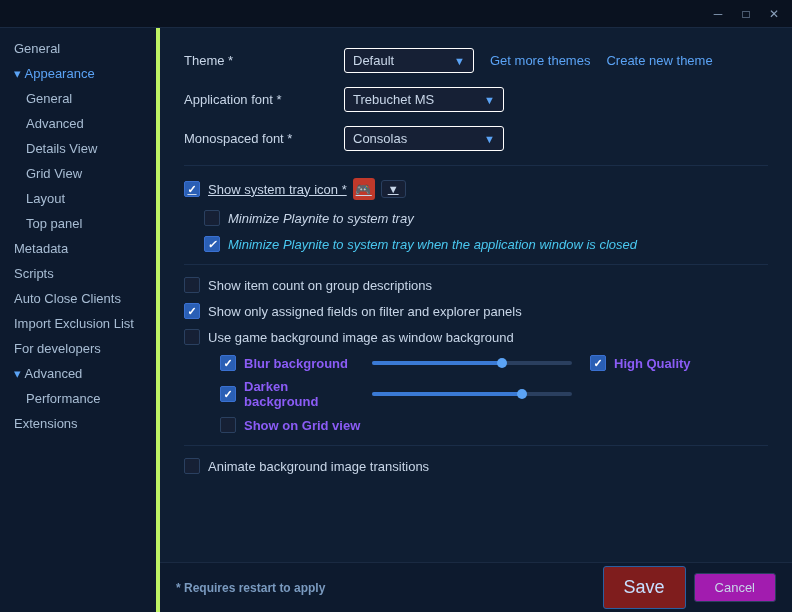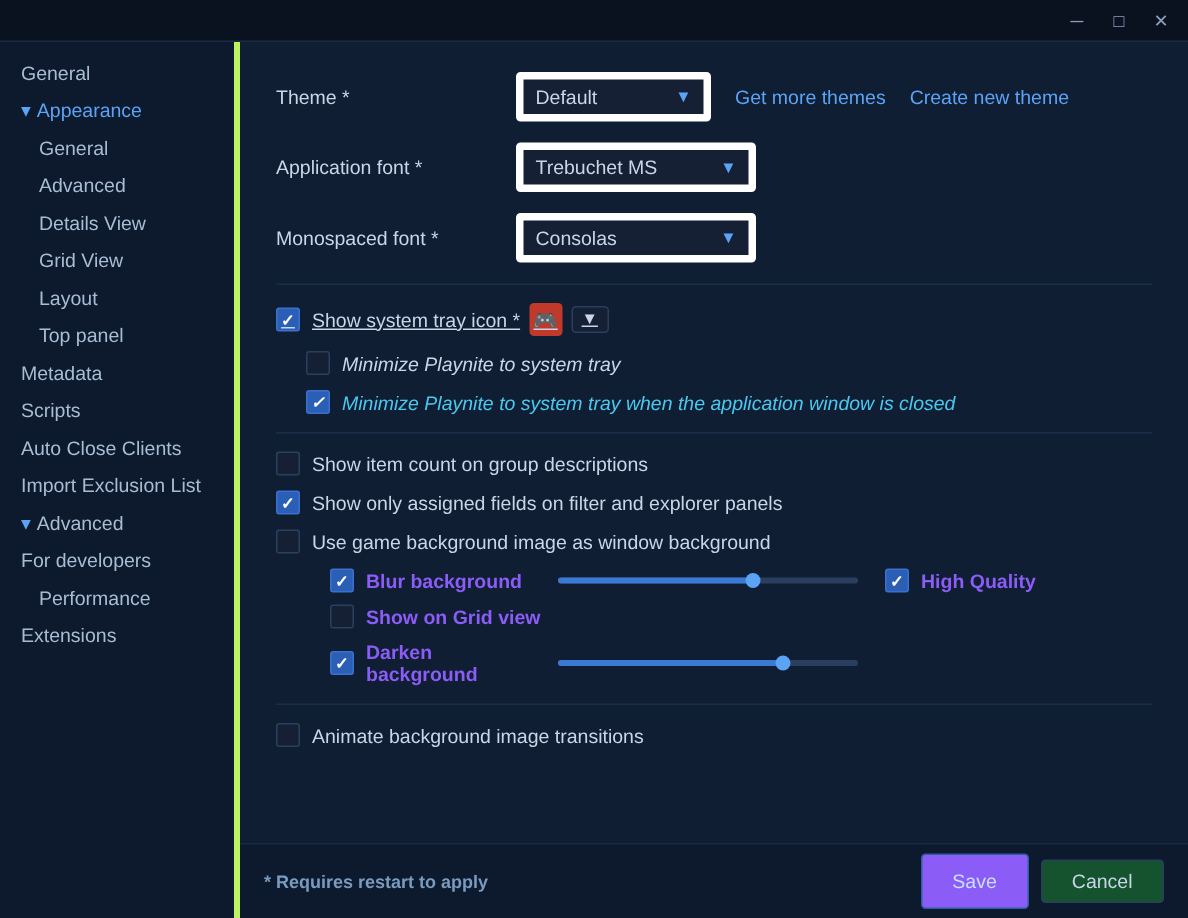--- a/index.html
+++ b/index.html
@@ -83,21 +83,21 @@
       color: #c8d6e8;
       font-size: 13px;
       flex-shrink: 0;
     }
 
     
     .dropdown {
       display: flex;
       align-items: center;
       background: #162035;
-      border: 5px solid #ffffff;
+      border: 1px solid #ffffff;
       border-radius: 3px;
       padding: 4px 8px;
       cursor: pointer;
       min-width: 140px;
       color: #c8d6e8;
       font-size: 13px;
       position: relative;
     }
     .dropdown .arrow {
       margin-left: auto;
@@ -242,31 +242,31 @@
       align-items: center;
       padding: 0 16px;
     }
     .bottom-note {
       font-size: 12px;
       color: #7a9abf;
       flex: 1;
       font-weight: bold;
     }
     .btn-save {
-      background: #8b5cf6;
+      background: #7f1d1d;
       color: #c8e0ff;
       border: 1px solid #2a5fa0;
       border-radius: 3px;
       padding: 10px 20px;
       cursor: pointer;
-      font-size: 13px;
+      font-size: 18px;
       margin-right: 8px;
     }
     .btn-cancel {
-      background: #14532d;
+      background: #a21caf;
       color: #c8d6e8;
       border: 1px solid #2a3f5f;
       border-radius: 3px;
       padding: 6px 20px;
       cursor: pointer;
       font-size: 13px;
     }
   </style>
 </head>
 <body>
@@ -287,24 +287,24 @@
     <div class="sidebar-item sub">General</div>
     <div class="sidebar-item sub">Advanced</div>
     <div class="sidebar-item sub">Details View</div>
     <div class="sidebar-item sub">Grid View</div>
     <div class="sidebar-item sub">Layout</div>
     <div class="sidebar-item sub">Top panel</div>
     <div class="sidebar-item">Metadata</div>
     <div class="sidebar-item">Scripts</div>
     <div class="sidebar-item">Auto Close Clients</div>
     <div class="sidebar-item">Import Exclusion List</div>
+    <div class="sidebar-item">For developers</div>
     <div class="sidebar-item">
       <span class="sidebar-arrow">▾</span><span>Advanced</span>
     </div>
-    <div class="sidebar-item">For developers</div>
     <div class="sidebar-item sub">Performance</div>
     <div class="sidebar-item">Extensions</div>
   </div>
 
   <div class="content">
 
     <div class="form-row">
       <span class="form-label">Theme *</span>
       <div class="dropdown dropdown-theme">
         <span>Default</span>
@@ -375,33 +375,33 @@
         <div class="slider-fill" style="width:65%"></div>
         <div class="slider-thumb" style="left:65%"></div>
       </div>
       <div class="slider-right">
         <div class="checkbox checked"></div>
         <span class="check-label dim">High Quality</span>
       </div>
     </div>
 
     <div class="slider-row">
-      <div class="checkbox"></div>
-      <span class="check-label dim">Show on Grid view</span>
-    </div>
-
-    <div class="slider-row">
       <div class="checkbox checked"></div>
       <span class="check-label dim" style="width:110px; margin-right:8px;">Darken background</span>
       <div class="slider-track">
         <div class="slider-fill" style="width:75%"></div>
         <div class="slider-thumb" style="left:75%"></div>
       </div>
     </div>
 
+    <div class="slider-row">
+      <div class="checkbox"></div>
+      <span class="check-label dim">Show on Grid view</span>
+    </div>
+
     <div class="section-divider"></div>
 
     <div class="check-row">
       <div class="checkbox"></div>
       <span class="check-label">Animate background image transitions</span>
     </div>
 
   </div>
 </div>
 

